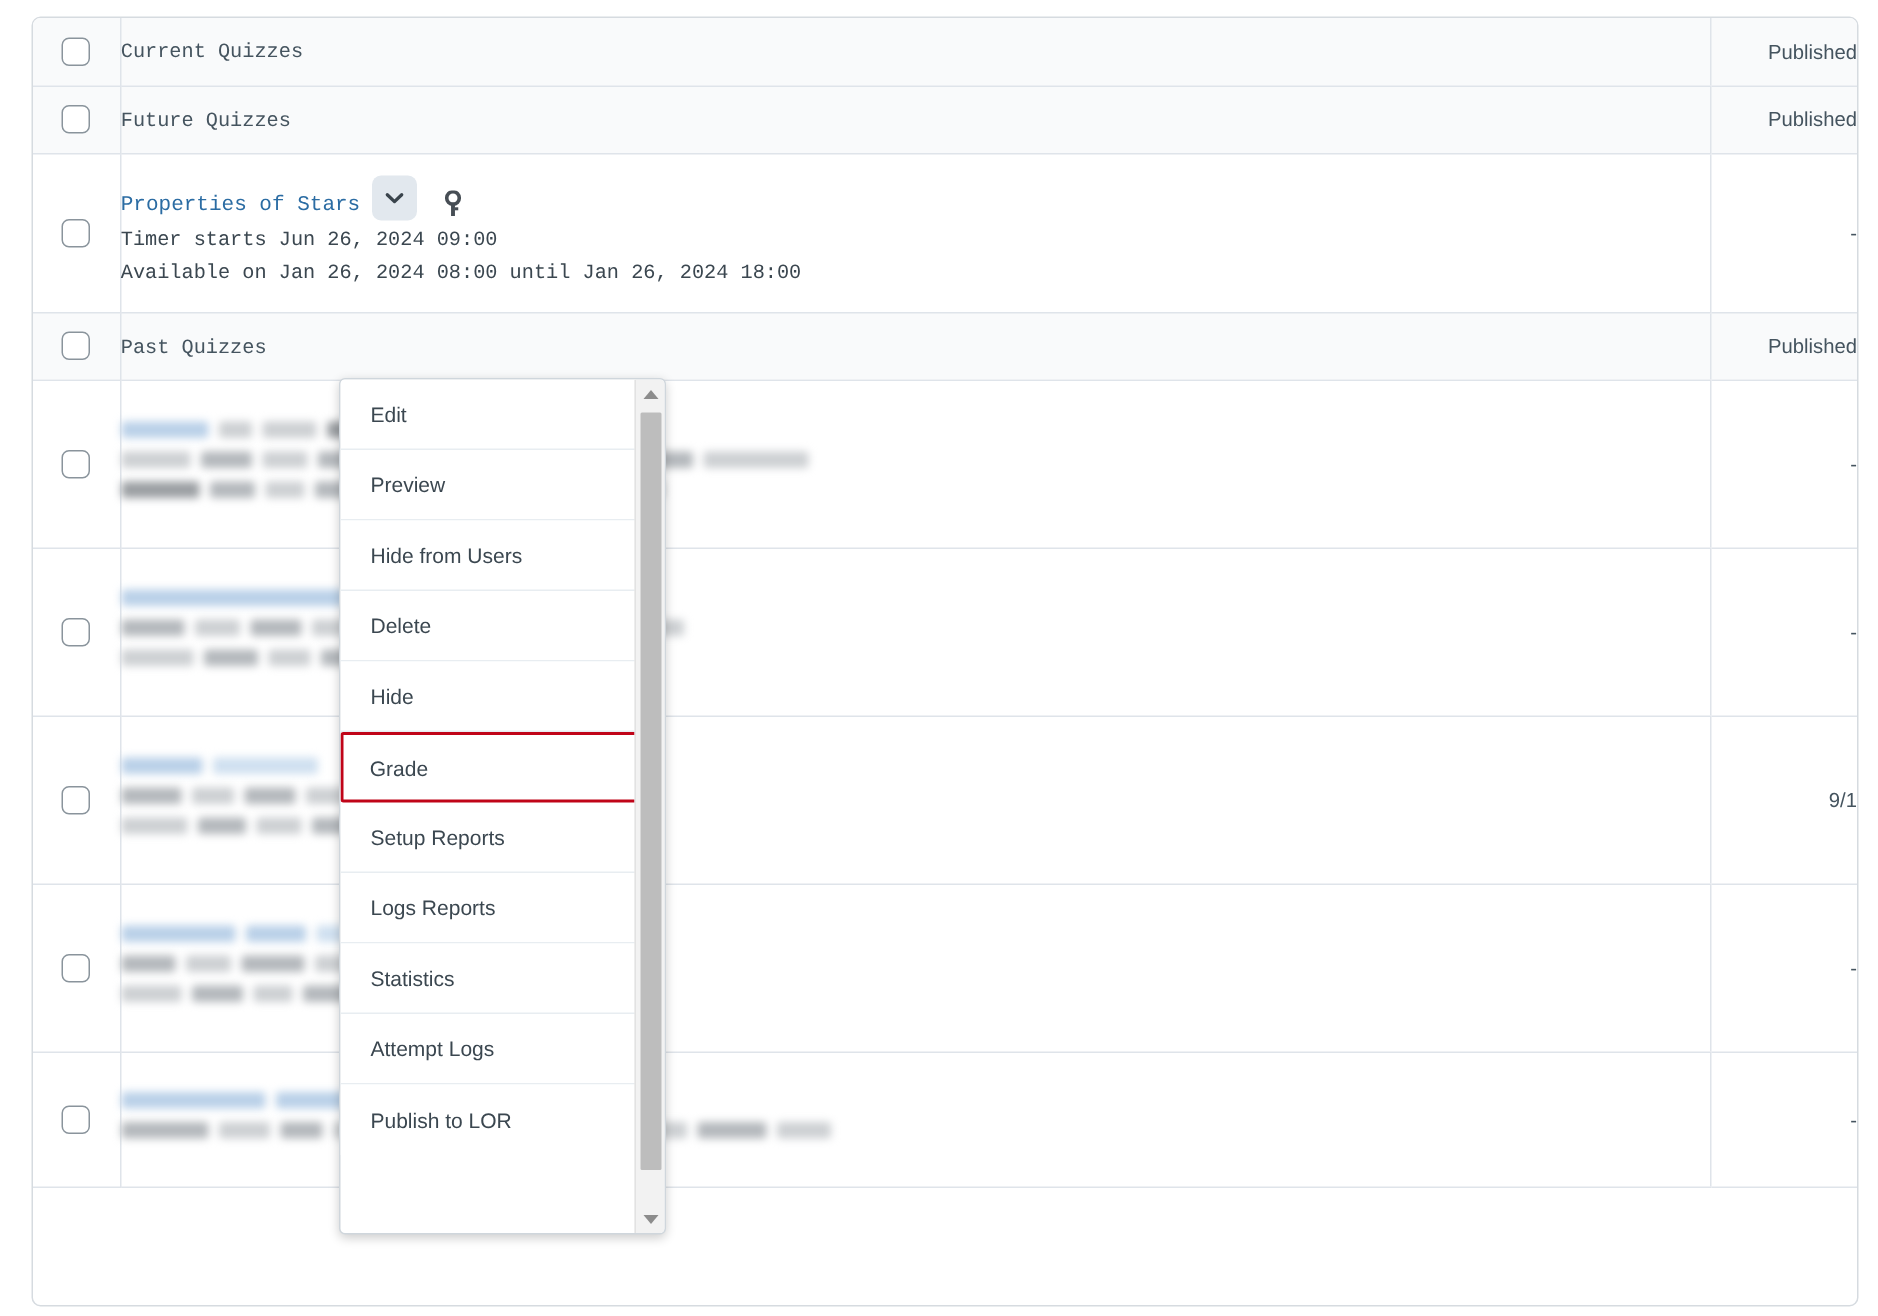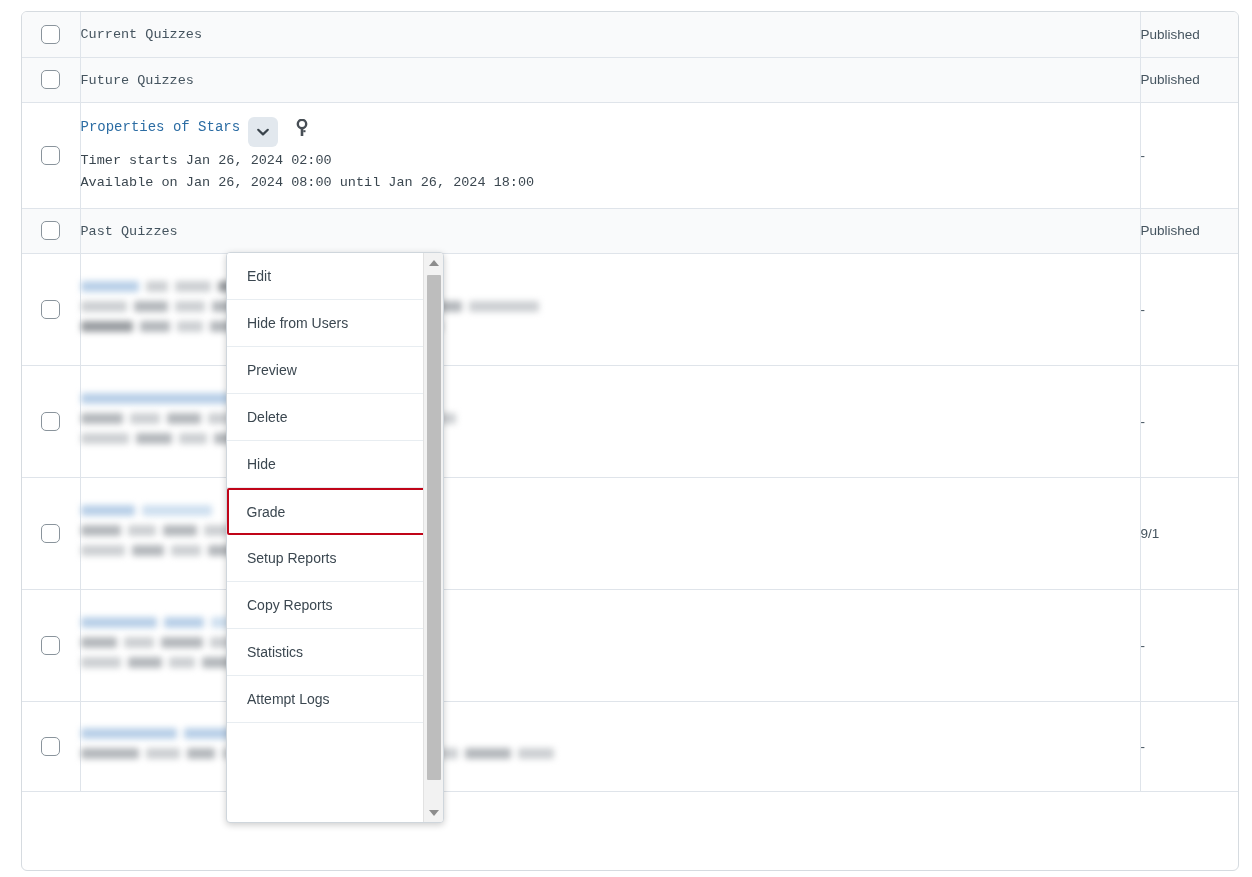--- a/index.html
+++ b/index.html
@@ -57,21 +57,21 @@
   tr.item-row td {
     background: #ffffff;
   }
 
   td.cell-check {
     border-right: 1px solid #dfe4ea;
     text-align: center;
   }
   td.cell-right {
     border-left: 1px solid #dfe4ea;
-    text-align: left;
+    text-align: right;
     font-size: 13.5px;
     color: #45545f;
   }
   tr.group-row td.cell-right {
     color: #45545f;
   }
 
   td.cell-main {
     padding-left: 18px;
     padding-right: 10px;
@@ -91,21 +91,21 @@
     border-radius: 5px;
     background: #ffffff;
     box-sizing: border-box;
     vertical-align: middle;
     cursor: pointer;
   }
 
   
   .title-line {
     display: flex;
-    align-items: flex-start;
+    align-items: flex-end;
     gap: 8px;
     margin-bottom: 3px;
   }
   .quiz-link {
     font-size: 14px;
     color: #2b6ca3;
     text-decoration: none;
     cursor: pointer;
     line-height: 20px;
   }
@@ -301,21 +301,21 @@
                 </svg>
               </button>
               <span class="key-icon">
                 <svg width="14" height="18" viewBox="0 0 14 18" aria-hidden="true">
                   <circle cx="7" cy="5" r="4.2" fill="none" stroke="#474e55" stroke-width="2.4"></circle>
                   <rect x="5.7" y="8" width="2.6" height="9" fill="#474e55"></rect>
                   <rect x="8.3" y="11.2" width="2.2" height="2" fill="#474e55"></rect>
                 </svg>
               </span>
             </div>
-            <div class="meta-line">Timer starts Jan 26, 2024 02:00</div>
+            <div class="meta-line">Timer starts Jun 26, 2024 09:00</div>
             <div class="meta-line">Available on Jan 26, 2024 08:00 until Jan 26, 2024 18:00</div>
           </td>
           <td class="cell-right">-</td>
         </tr>
 
         <tr class="group-row">
           <td class="cell-check">
             <span class="checkbox"></span>
           </td>
           <td class="cell-main">
@@ -478,45 +478,48 @@
       </tbody>
     </table>
   </div>
 
   <div class="menu">
     <div class="menu-list">
       <div class="menu-item">
         <span>Edit</span>
       </div>
       <div class="menu-item">
+        <span>Preview</span>
+      </div>
+      <div class="menu-item">
         <span>Hide from Users</span>
-      </div>
-      <div class="menu-item">
-        <span>Preview</span>
       </div>
       <div class="menu-item">
         <span>Delete</span>
       </div>
       <div class="menu-item">
         <span>Hide</span>
       </div>
       <div class="menu-item highlighted">
         <span>Grade</span>
       </div>
       <div class="menu-item">
         <span>Setup Reports</span>
       </div>
       <div class="menu-item">
-        <span>Copy Reports</span>
+        <span>Logs Reports</span>
       </div>
       <div class="menu-item">
         <span>Statistics</span>
       </div>
       <div class="menu-item">
         <span>Attempt Logs</span>
+      </div>
+      <div class="menu-item" style="border-bottom:none">
+        <span>Publish to LOR</span>
       </div>
     </div>
 
     <div class="menu-scrollbar">
       <div class="sb-arrow up">
           <span></span>
         </div>
       <div class="sb-thumb"></div>
       <div class="sb-arrow down">
           <span></span>

